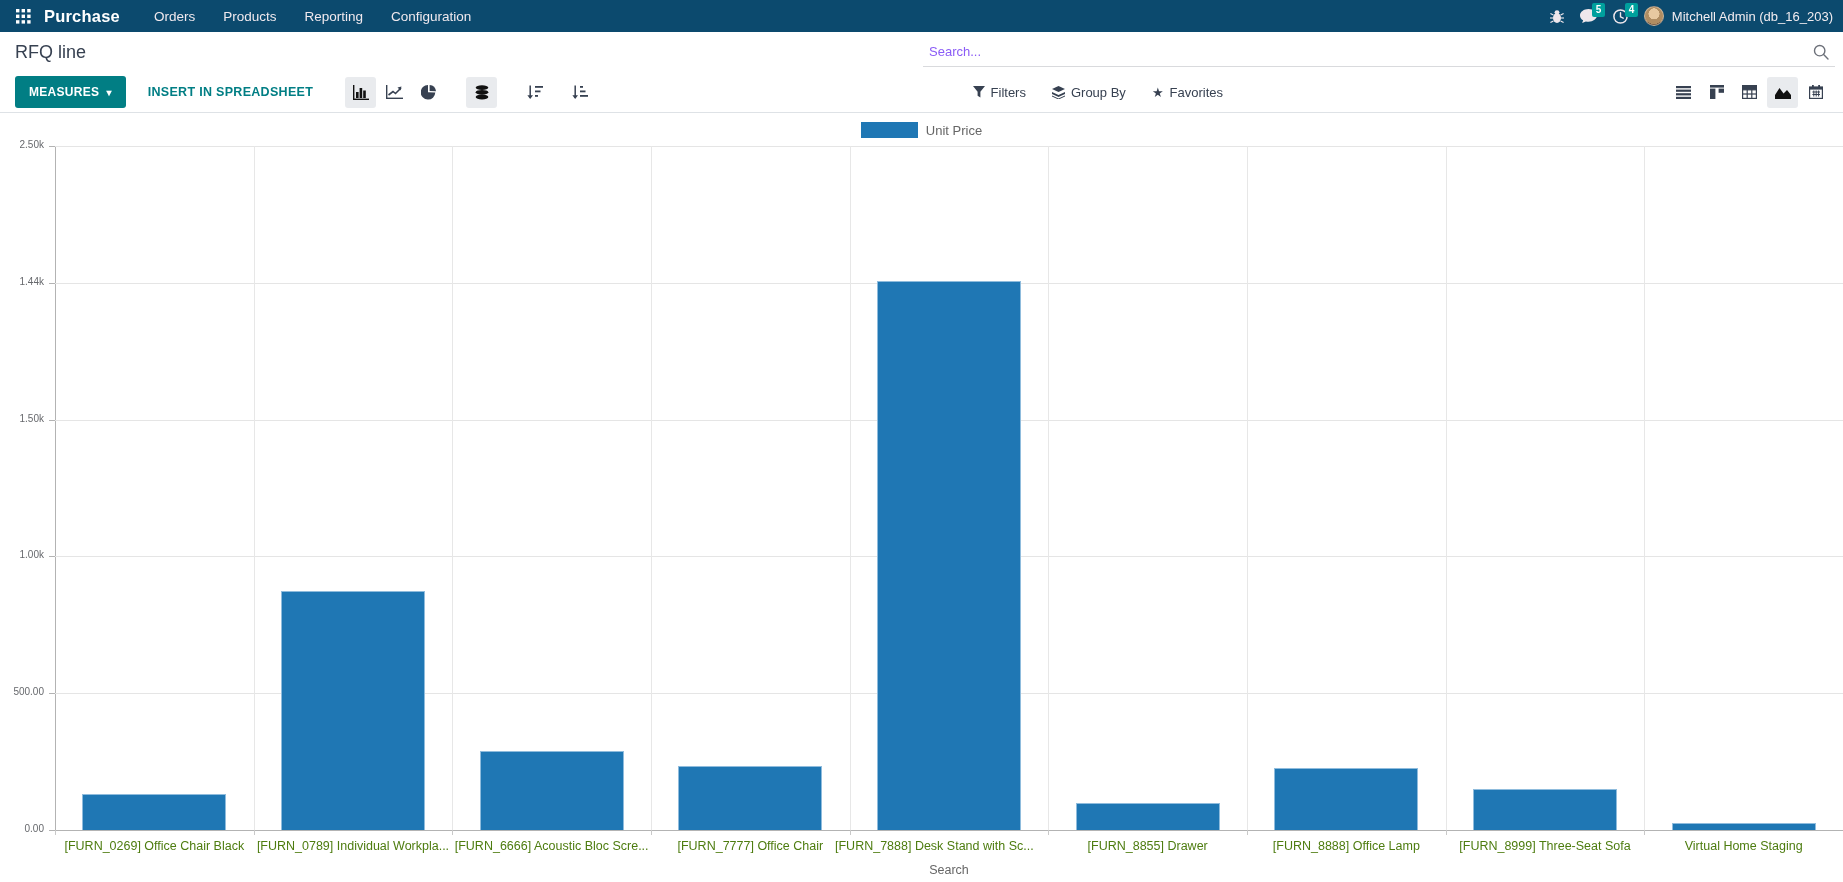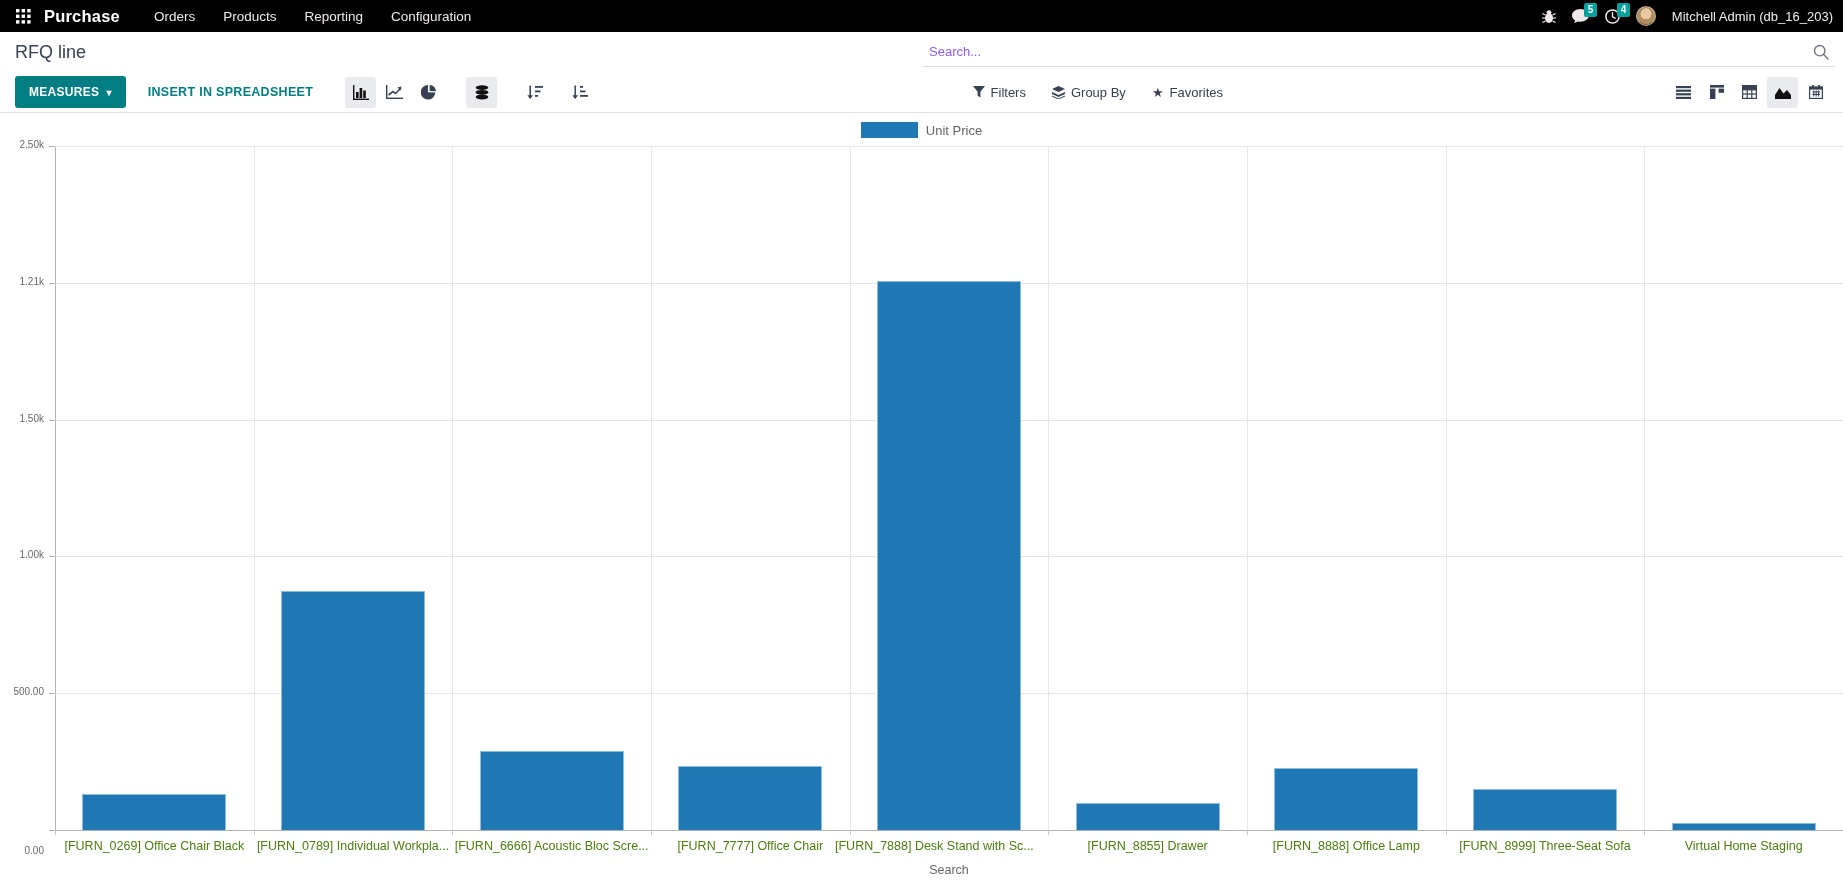--- a/index.html
+++ b/index.html
@@ -1,34 +1,34 @@
 <!DOCTYPE html>
 <html><head>
 <meta charset="utf-8">
 <style>
   * { margin:0; padding:0; box-sizing:border-box; }
   html,body { width:1843px; height:882px; overflow:hidden; background:#fff;
     font-family:"Liberation Sans", sans-serif; }
 
   
-  .navbar { height:32px; background:#000000; display:flex; align-items:center;
+  .navbar { height:32px; background:#0c4a6e; display:flex; align-items:center;
     justify-content:space-between; padding:0 10px 0 10px; color:#fff; }
   .nav-left { display:flex; align-items:center; gap:8px; }
   .apps-btn { width:26px; height:26px; display:flex; align-items:center; justify-content:center; cursor:pointer; }
   .brand { font-size:16.5px; font-weight:bold; margin-right:14px; letter-spacing:.2px; }
   .nav-menu { display:flex; align-items:center; gap:4px; }
   .nav-menu span { font-size:13.5px; padding:6px 12px; color:#f0e9ee; cursor:pointer; }
   .nav-right { display:flex; align-items:center; gap:16px; }
   .nav-ico { position:relative; display:flex; align-items:center; cursor:pointer; }
   .badge { position:absolute; top:-6px; left:12px; background:#00A09D; color:#fff;
     font-size:10px; line-height:1; padding:2px 4px; border-radius:2px; font-weight:bold; }
   .avatar { width:20px; height:20px; border-radius:50%;
     background:radial-gradient(circle at 50% 38%, #e8c9a0 0 38%, #b08d62 39% 70%, #7a5f45 71%);
     border:1px solid rgba(255,255,255,.35); }
-  .user-area { display:flex; align-items:center; gap:16px; cursor:pointer; }
+  .user-area { display:flex; align-items:center; gap:8px; cursor:pointer; }
   .user-name { font-size:13px; color:#f2ecf0; }
 
   
   .header-row { height:40px; display:flex; align-items:center; justify-content:space-between; padding:0 8px 0 15px; }
   .page-title { font-size:18px; font-weight:400; color:#374151; }
   .searchbar { width:912px; height:30px; display:flex; align-items:center; justify-content:space-between;
     border-bottom:1px solid #d9dadd; padding:0 6px 0 6px; cursor:text; }
   .search-ph { font-size:13px; color:#8b5cf6; }
 
   
@@ -290,32 +290,32 @@
     <span class="legend-label">Unit Price</span>
   </div>
   <div id="chart-area">
       <div class="axis-left" style="left: 55px; top: 33px; height: 684px;"></div>
       <div class="axis-bottom" style="left: 55px; top: 717px; width: 1788px;"></div>
       <div class="hgrid" style="left: 55px; top: 33px; width: 1788px;"></div>
       <div class="ymark" style="left: 49px; top: 33px;"></div>
       <div class="ylab" style="left: 0px; top: 26px;">2.50k</div>
       <div class="hgrid" style="left: 55px; top: 169.8px; width: 1788px;"></div>
       <div class="ymark" style="left: 49px; top: 169.8px;"></div>
-      <div class="ylab" style="left: 0px; top: 162.8px;">1.21k</div>
+      <div class="ylab" style="left: 0px; top: 162.8px;">1.44k</div>
       <div class="hgrid" style="left: 55px; top: 306.6px; width: 1788px;"></div>
       <div class="ymark" style="left: 49px; top: 306.6px;"></div>
       <div class="ylab" style="left: 0px; top: 299.6px; text-align: right;">1.50k</div>
       <div class="hgrid" style="left: 55px; top: 443.4px; width: 1788px;"></div>
       <div class="ymark" style="left: 49px; top: 443.4px;"></div>
       <div class="ylab" style="left: 0px; top: 436.4px;">1.00k</div>
       <div class="hgrid" style="left: 55px; top: 580.2px; width: 1788px;"></div>
       <div class="ymark" style="left: 49px; top: 580.2px;"></div>
       <div class="ylab" style="left: 0px; top: 573.2px;">500.00</div>
       <div class="ymark" style="left: 49px; top: 717px;"></div>
-      <div class="ylab" style="left: 0px; top: 732px; padding-left: 12px;">0.00</div>
+      <div class="ylab" style="left: 0px; top: 710px; padding-left: 12px;">0.00</div>
       <div class="vgrid" style="left: 253.667px; top: 33px; height: 684px;"></div>
       <div class="vgrid" style="left: 452.333px; top: 33px; height: 684px;"></div>
       <div class="vgrid" style="left: 651px; top: 33px; height: 684px;"></div>
       <div class="vgrid" style="left: 849.667px; top: 33px; height: 684px;"></div>
       <div class="vgrid" style="left: 1048.33px; top: 33px; height: 684px;"></div>
       <div class="vgrid" style="left: 1247px; top: 33px; height: 684px;"></div>
       <div class="vgrid" style="left: 1445.67px; top: 33px; height: 684px;"></div>
       <div class="vgrid" style="left: 1644.33px; top: 33px; height: 684px;"></div>
       <div class="xmark" style="left: 55px; top: 717px;"></div>
       <div class="xmark" style="left: 253.667px; top: 717px;"></div>

